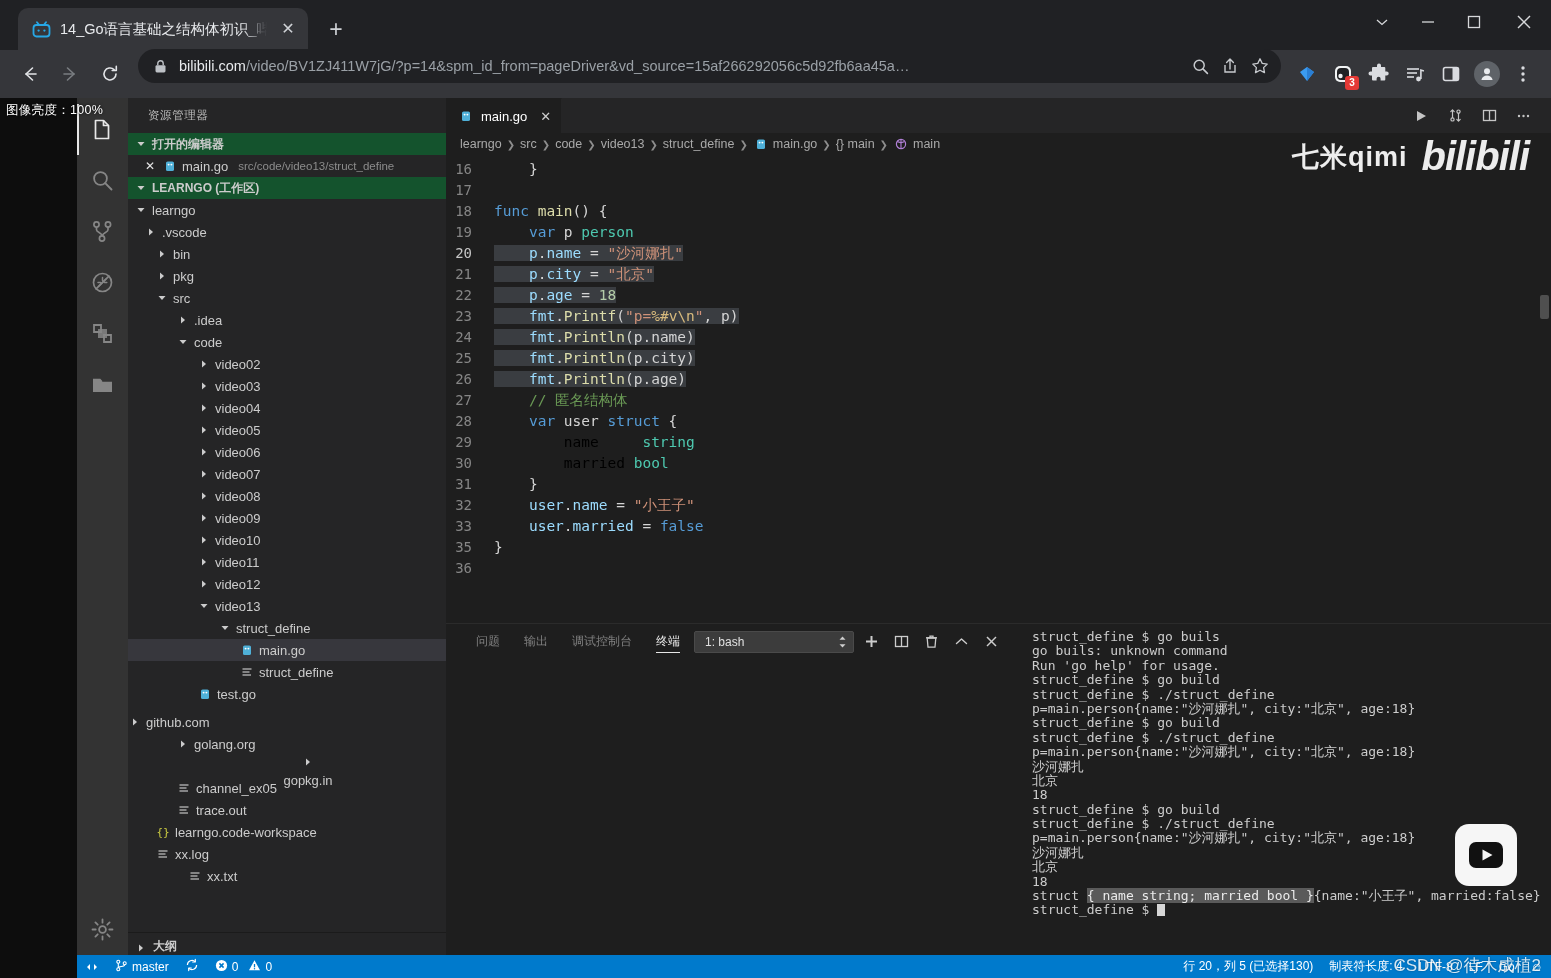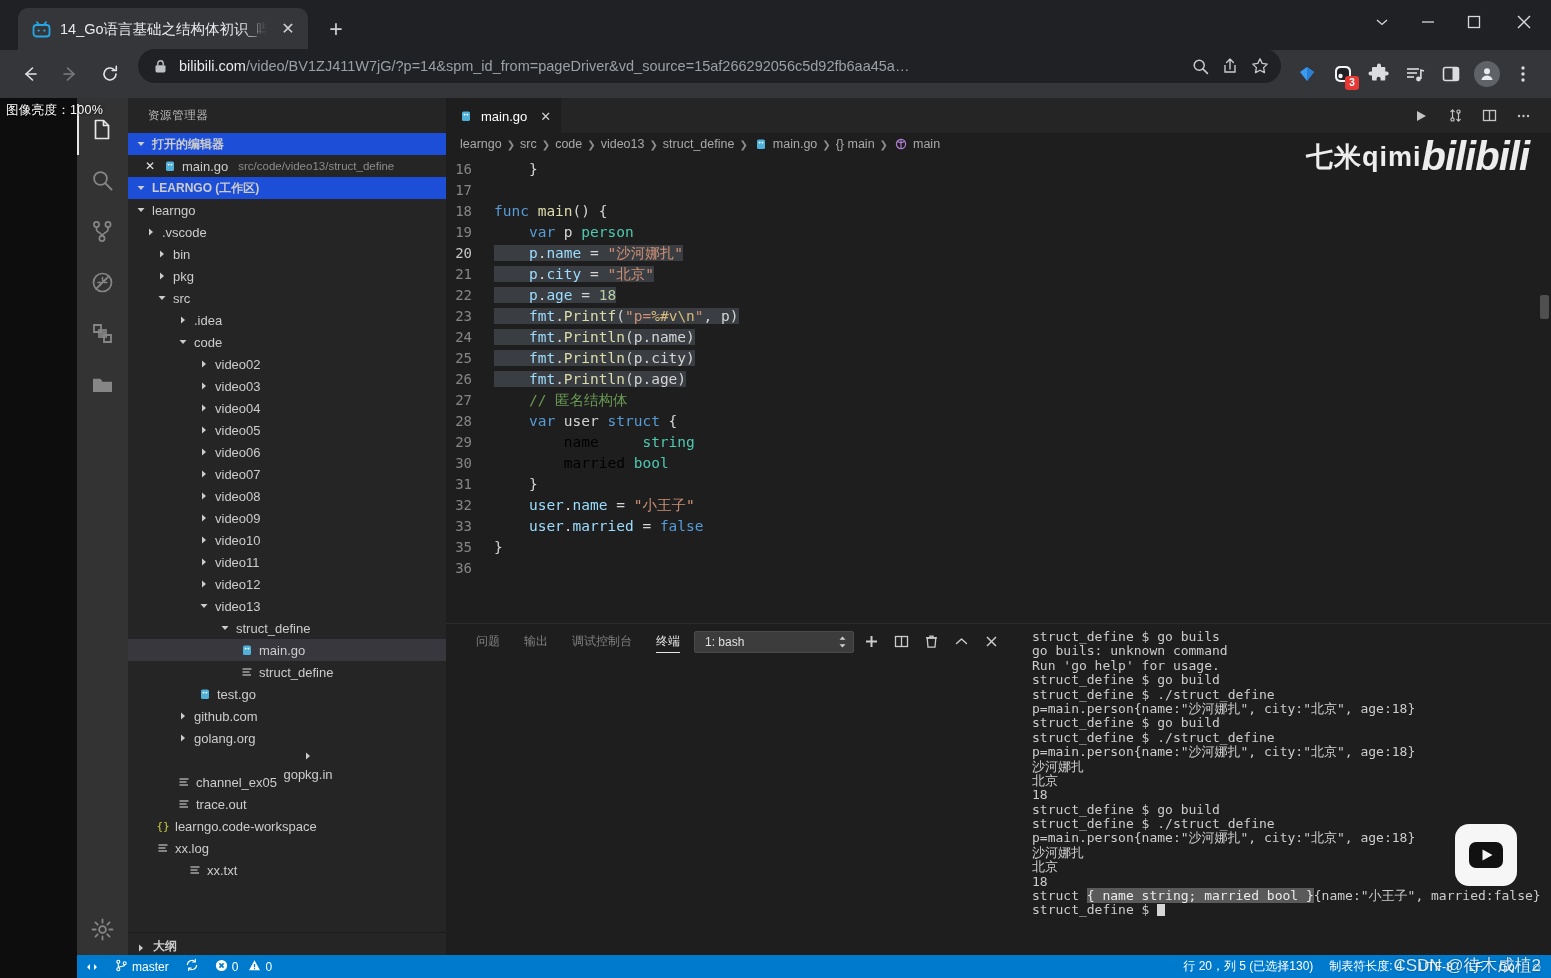--- a/index.html
+++ b/index.html
@@ -121,21 +121,21 @@
   }
   .sidebar-title {
     height: 35px; display: flex; align-items: center; padding-left: 20px;
     color: #bbbbbb; font-size: 11.5px; letter-spacing: .6px;
   }
   .tree-scroll { flex: 1 1 auto; overflow: hidden; min-height: 0; }
   .sec-header {
     height: 22px; display: flex; align-items: center; gap: 4px;
     color: #cccccc; font-size: 12px; font-weight: 700; padding-left: 6px;
   }
-  .sec-header.hl { background: #1d4ed8; }
+  .sec-header.hl { background: #14532d; }
   .tw { width: 14px; height: 14px; display: flex; align-items: center; justify-content: center; color: #cccccc; flex: 0 0 auto; }
   .row {
     height: 22px; display: flex; align-items: center; color: #cccccc; font-size: 13px;
     white-space: nowrap; gap: 4px; padding-right: 6px;
   }
   .row.open-editor { }
   .row.sel { background: #37373d; }
   .row .close-x { width: 16px; color: #e6e6e6; font-size: 12px; text-align: center; flex: 0 0 auto; }
   .row .fname { color: #cccccc; }
   .row .fpath { color: #8c8c8c; font-size: 11.5px; margin-left: 6px; }
@@ -221,21 +221,21 @@
   .cursor-block { display: inline-block; width: 8px; height: 12px; background: #d6d6d6; vertical-align: -2px; }
 
   .statusbar {
     height: 23px; background: #007acc; display: flex; align-items: center;
     color: #ffffff; font-size: 12px; flex: 0 0 auto; position: relative;
   }
   .sb-item { display: flex; align-items: center; gap: 4px; padding: 0 8px; height: 23px; white-space: nowrap; }
   .sb-right { margin-left: auto; display: flex; align-items: center; }
 
   .wm-bili {
-    position: absolute; right: 22px; top: 36px; display: flex; align-items: center; 
+    position: absolute; right: 22px; top: 36px; display: flex; align-items: center; gap: 14px;
     opacity: .92; pointer-events: none; z-index: 30;
   }
   .wm-qimi { color: #ffffff; font-size: 27px; font-weight: 700; letter-spacing: 1px; }
   .wm-logo { color: #ffffff; font-size: 40px; font-weight: 700; font-style: italic; letter-spacing: -1px; }
   .wm-play {
     position: absolute; right: 34px; bottom: 92px; width: 62px; height: 62px;
     background: #ffffff; border-radius: 14px; display: flex; align-items: center; justify-content: center;
     z-index: 30; opacity: .96;
   }
   .wm-csdn {
@@ -673,21 +673,21 @@
               <div class="row" style="padding-left: 69px;">
                 <span class="ficon">
                   <svg width="14" height="14" viewBox="0 0 14 14">
                     <rect x="3" y="2.5" width="8" height="9.5" rx="1.6" fill="#4fb0d8"></rect>
                     <circle cx="5.6" cy="5.6" r=".95" fill="#fff"></circle>
                     <circle cx="8.4" cy="5.6" r=".95" fill="#fff"></circle>
                   </svg>
                 </span>
                 <span class="fname">test.go</span>
               </div>
-              <div class="row" style="padding-left: 48px;">
+              <div class="row" style=" margin-top: 6px;">
                 <span class="tw">
                   <svg width="10" height="10" viewBox="0 0 10 10">
                     <path d="M3 1.5l4 3.5-4 3.5z" fill="currentColor"></path>
                   </svg>
                 </span>
                 <span class="fname">github.com</span>
               </div>
               <div class="row" style="padding-left: 48px;">
                 <span class="tw">
                   <svg width="10" height="10" viewBox="0 0 10 10">

